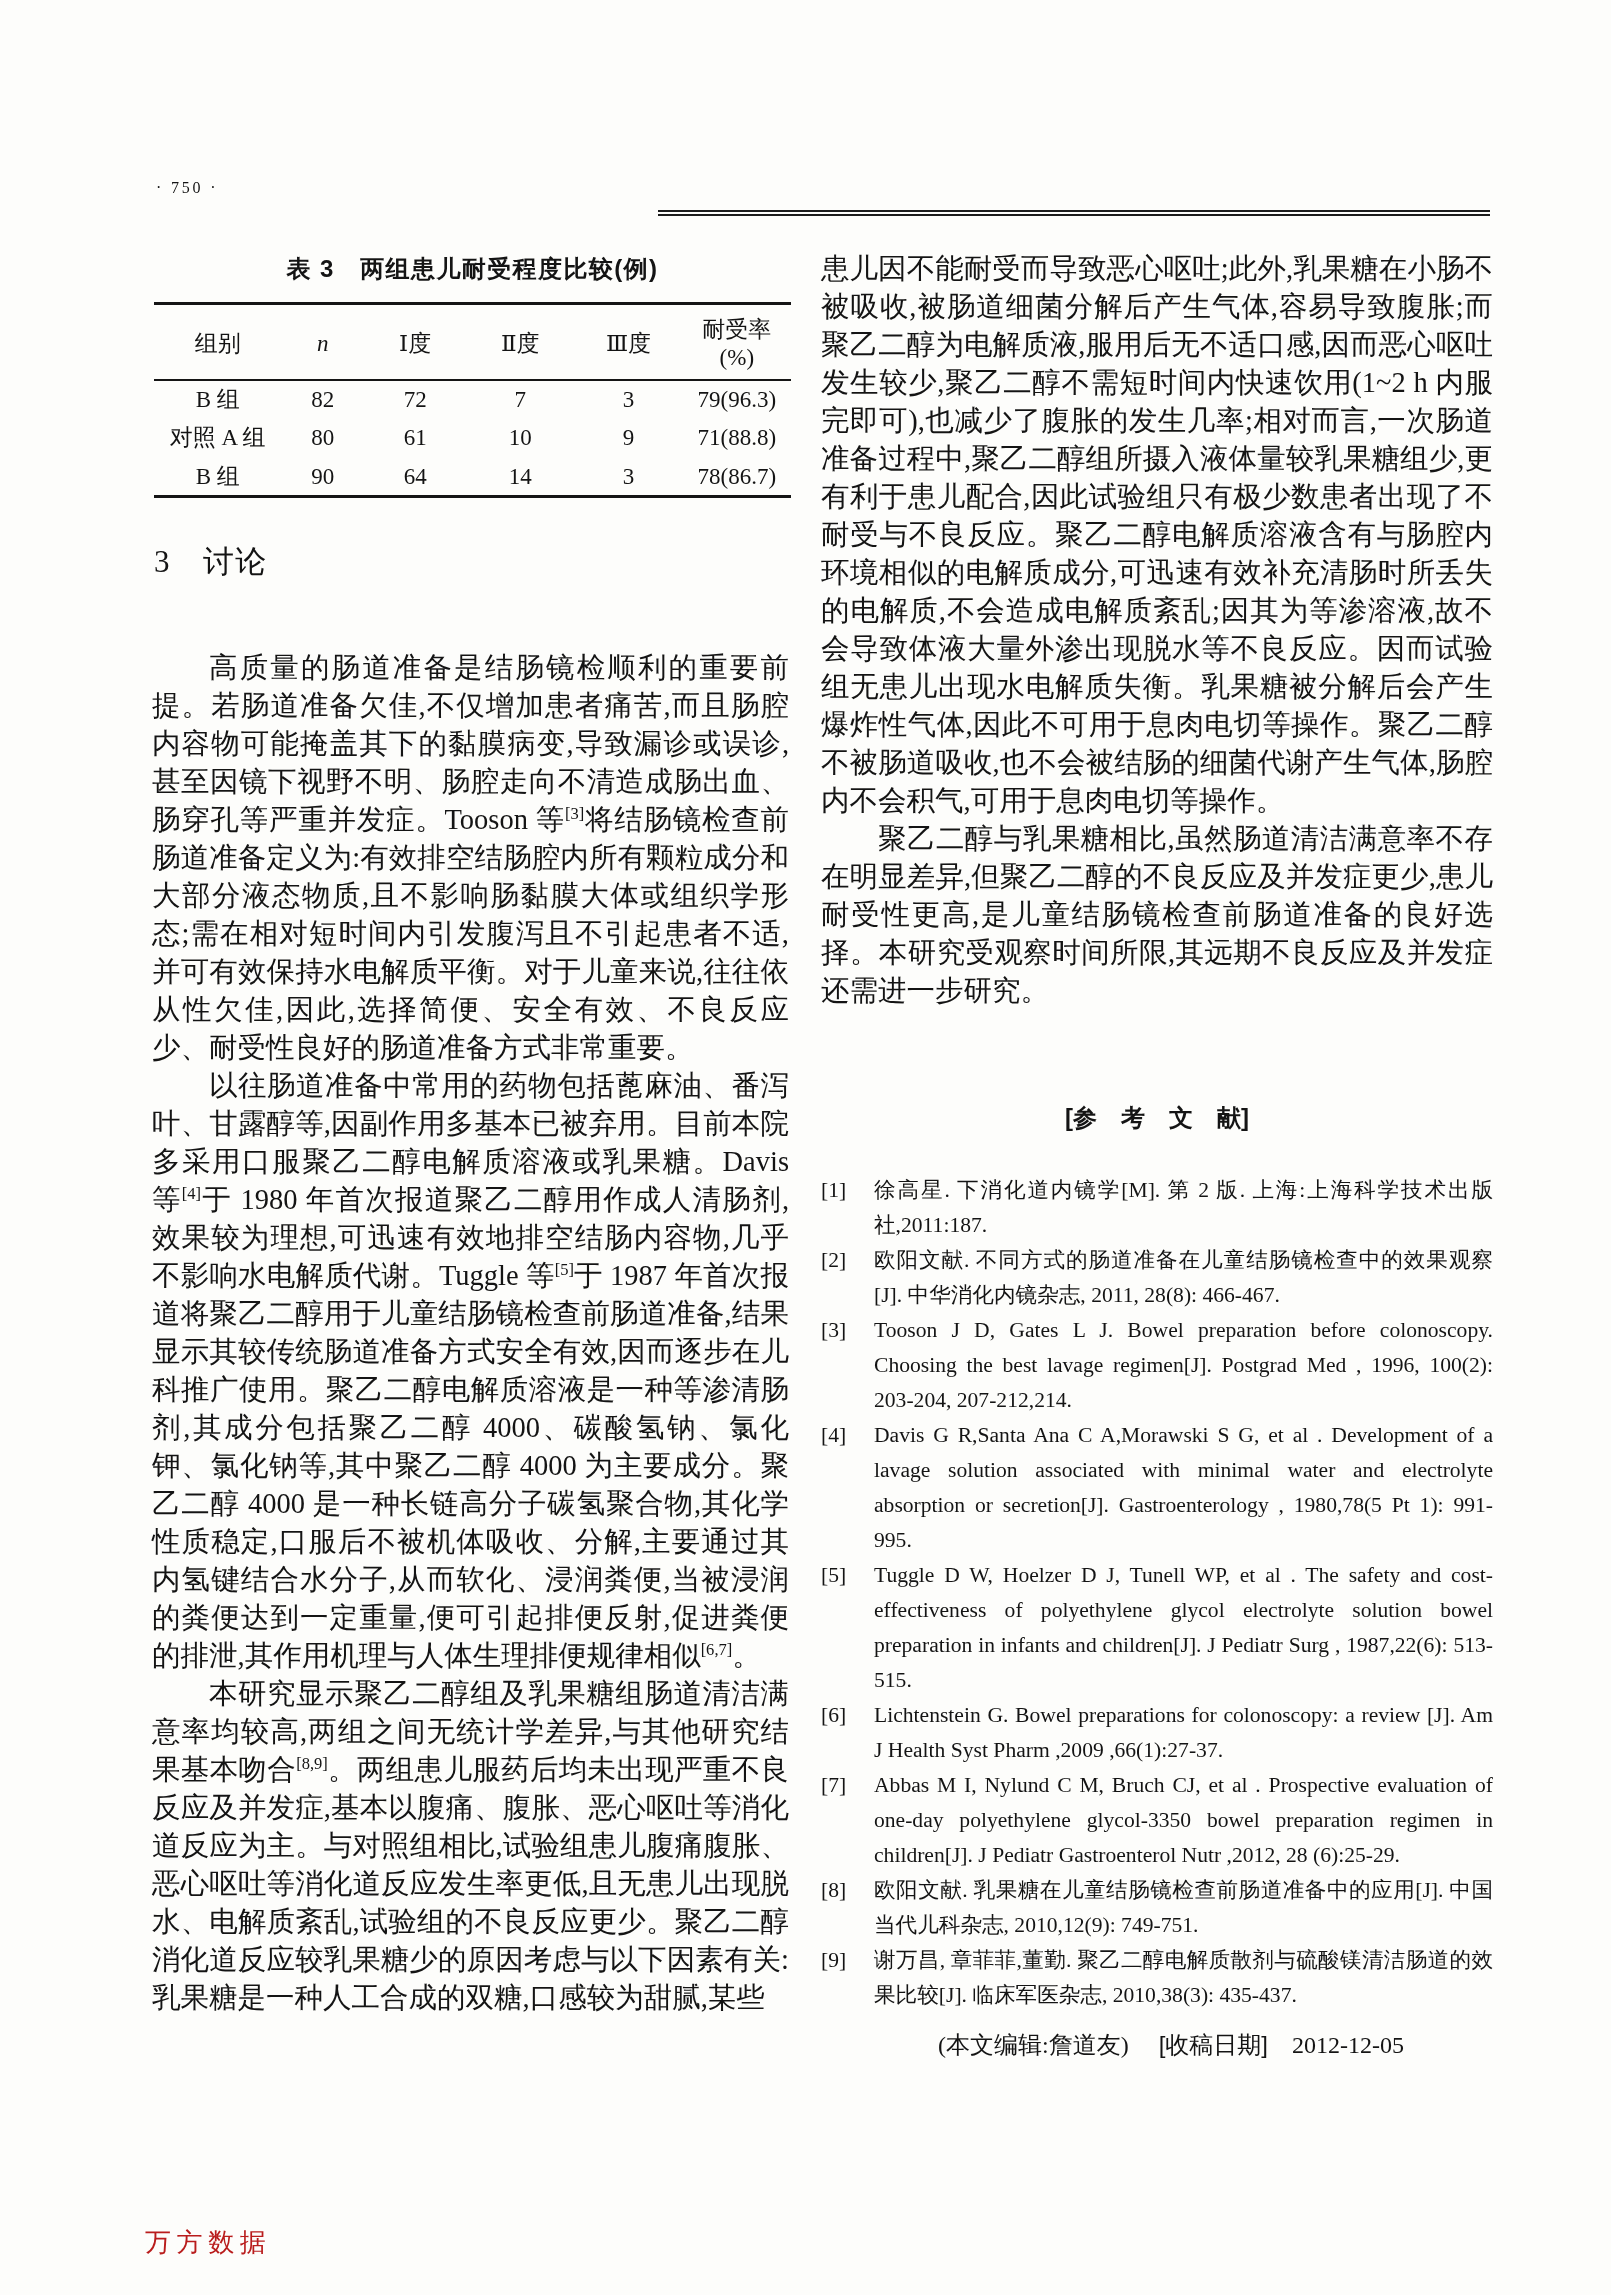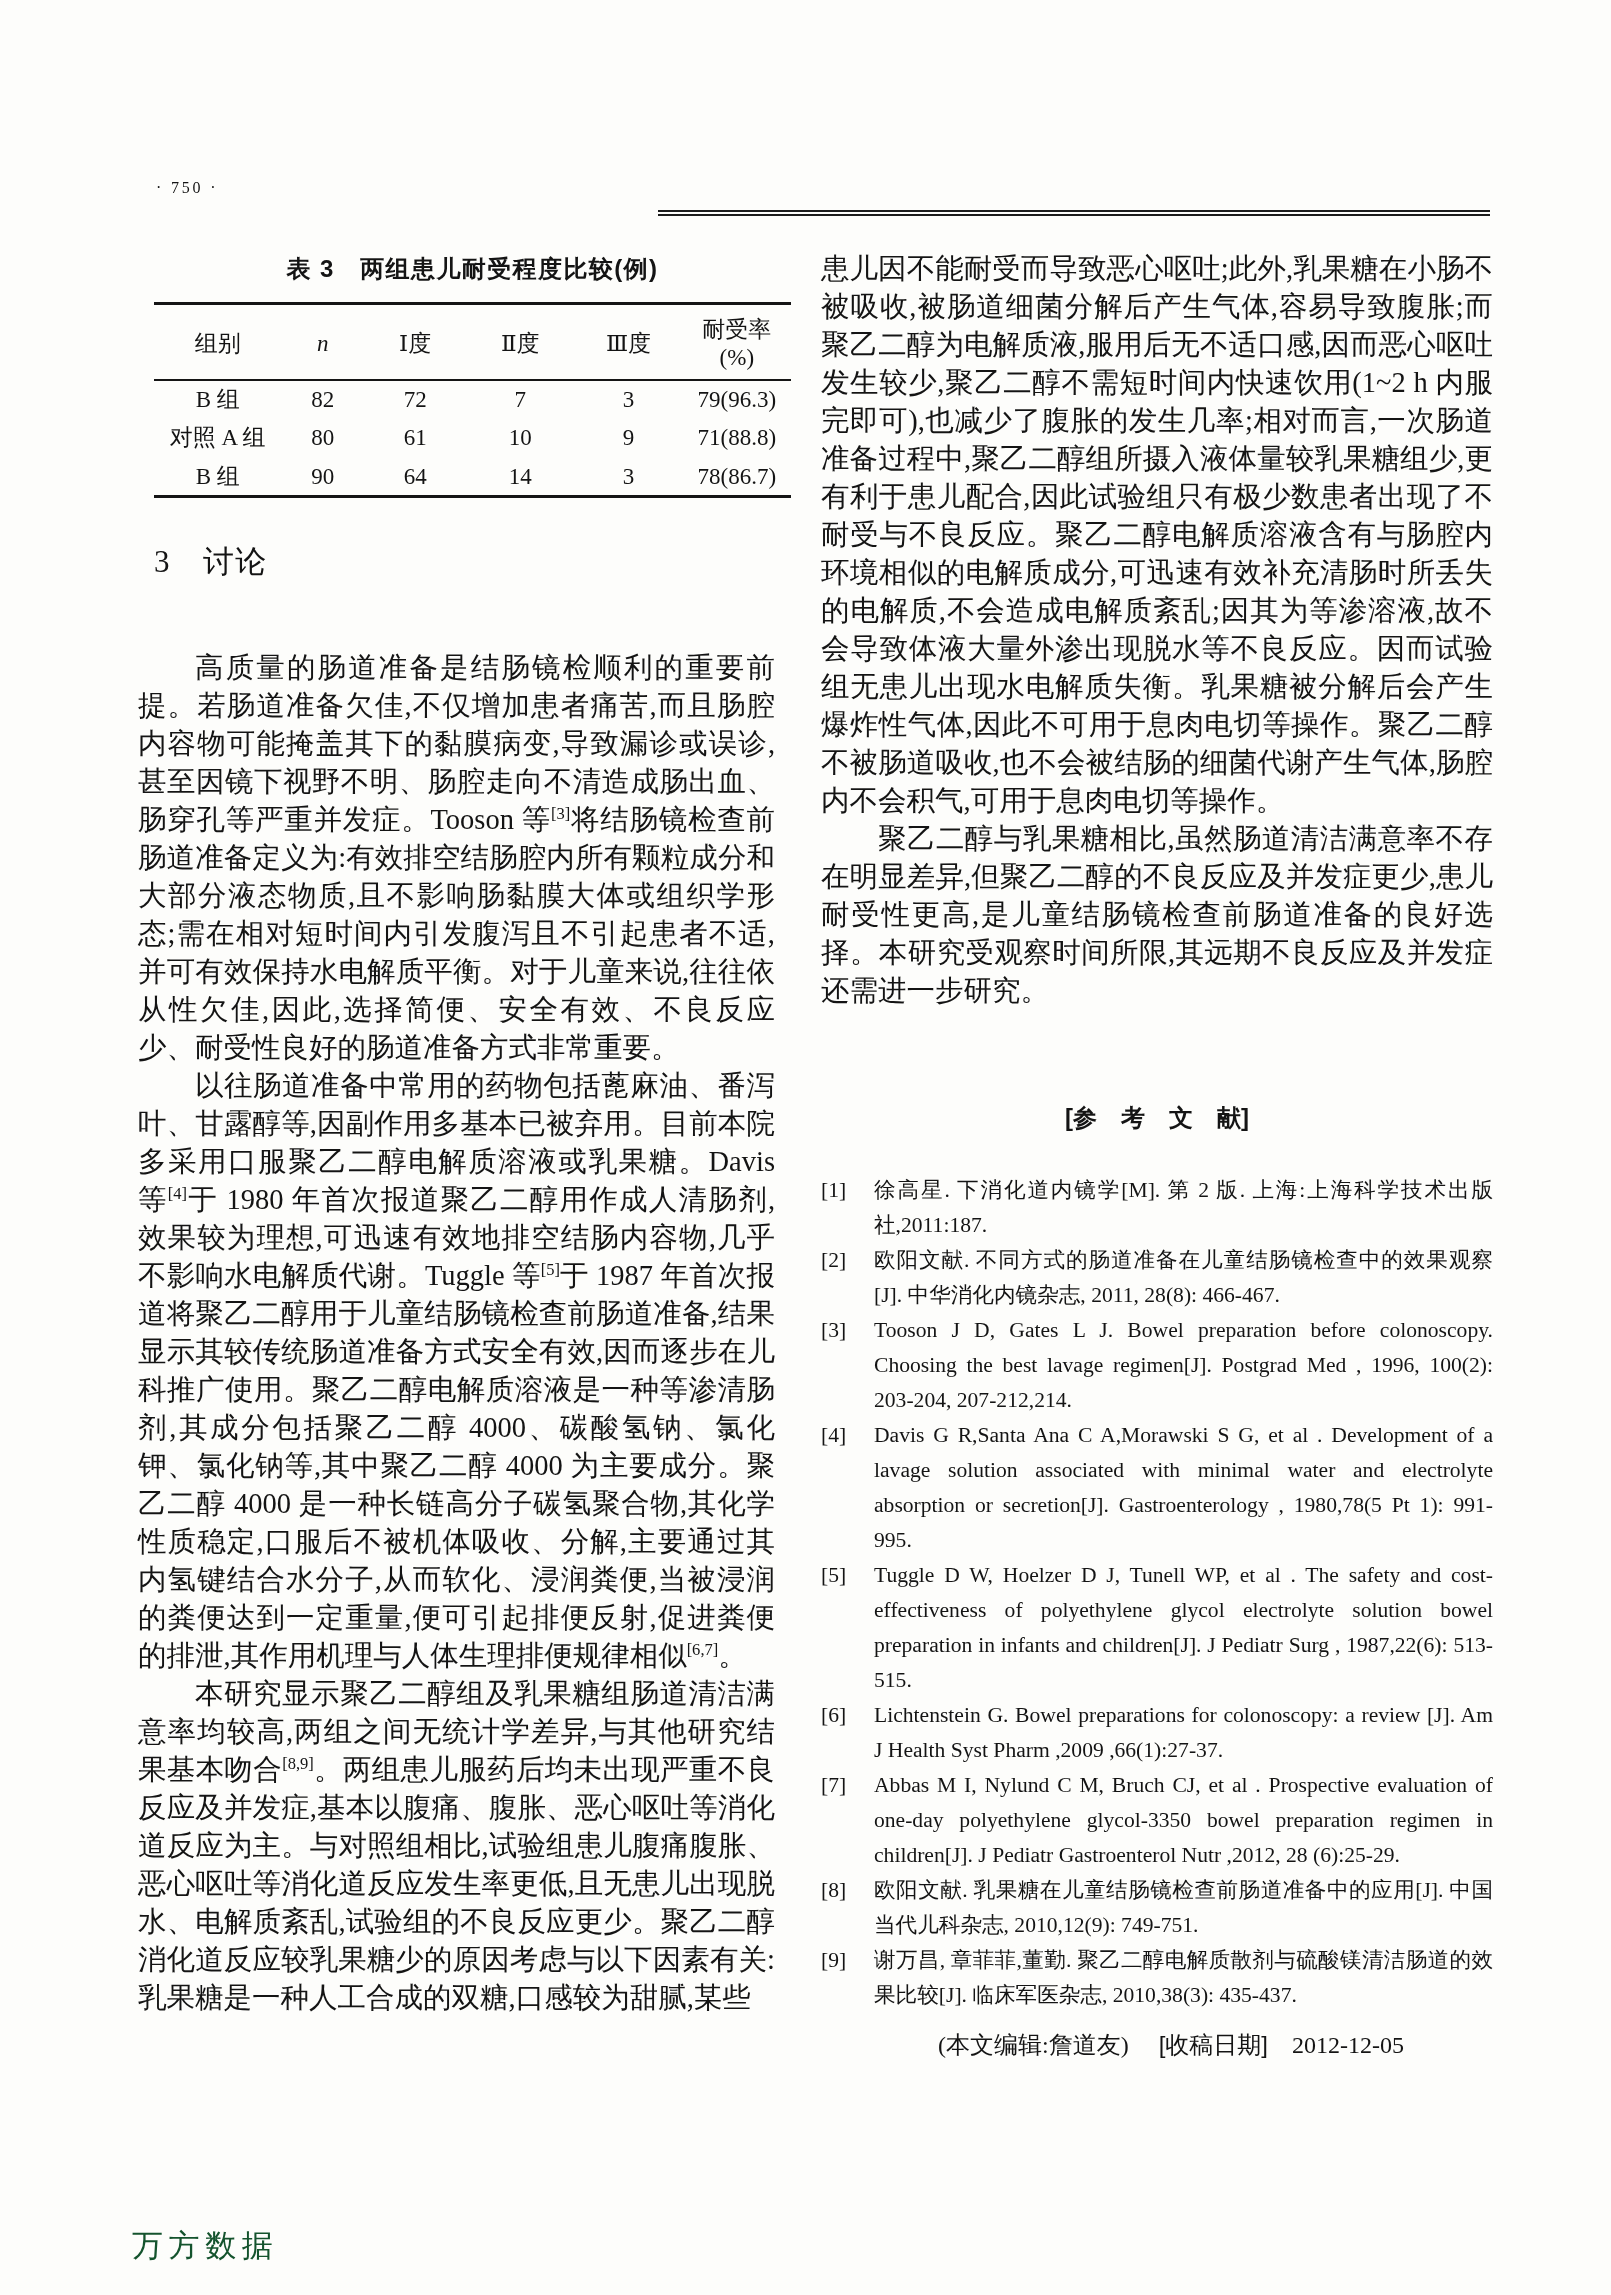--- a/index.html
+++ b/index.html
@@ -32,40 +32,40 @@
   .tbl td { font-size:23px; text-align:center; padding:5.6px 1.4px; line-height:27px; }
   .tbl tr.first td { padding-top:9.7px; }
   .tbl col.c1{width:20%} .tbl col.c2{width:13%} .tbl col.c3{width:16%}
   .tbl col.c4{width:17%} .tbl col.c5{width:17%} .tbl col.c6{width:17%}
 
   
   .sec-heading { left:154px; top:541px; font-size:31px; letter-spacing:1.4px; }
   .sec-heading .sp { display:inline-block; width:32px; }
 
   
-  .left-body  { left:138px;  top:649px; width:637px; }
+  .left-body  { left:152px;  top:649px; width:637px; }
   .right-col  { left:821px; top:250px; width:672px; }
   .para { font-size:28.5px; line-height:38px; text-align:justify; text-justify:inter-character; }
   .para.indent { text-indent:2em; }
   sup { font-size:0.58em; vertical-align:super; line-height:0; }
 
   
   .refs-heading { text-align:center; font-family:"Liberation Sans","DejaVu Sans",sans-serif;
                   font-weight:bold; font-size:24px; margin-top:92px; margin-bottom:39px; }
   .ref { display:flex; font-size:21.6px; line-height:35px; }
   .ref-num { flex:none; width:53px; }
   .ref-text { flex:1; text-align:justify; text-justify:inter-character; }
 
   
   .editor-line { margin-top:15.3px; padding-left:117px; font-size:24px; line-height:33px; white-space:nowrap; }
   .received-label { font-family:"Liberation Sans","DejaVu Sans",sans-serif; font-weight:normal; margin-left:24px; }
   .received-date { margin-left:18px; }
 
   
-  .watermark { left:132px; top:2225px; font-size:31px; color:#14532d; letter-spacing:5.6px; }
+  .watermark { left:145px; top:2225px; font-size:26px; color:#b91c1c; letter-spacing:5.6px; }
 </style>
 </head>
 <body>
 
 <div class="page">
 
   <div class="abs page-num">· 750 ·</div>
   <div class="abs journal-rule"></div>
 
   <div class="abs table-wrap">

